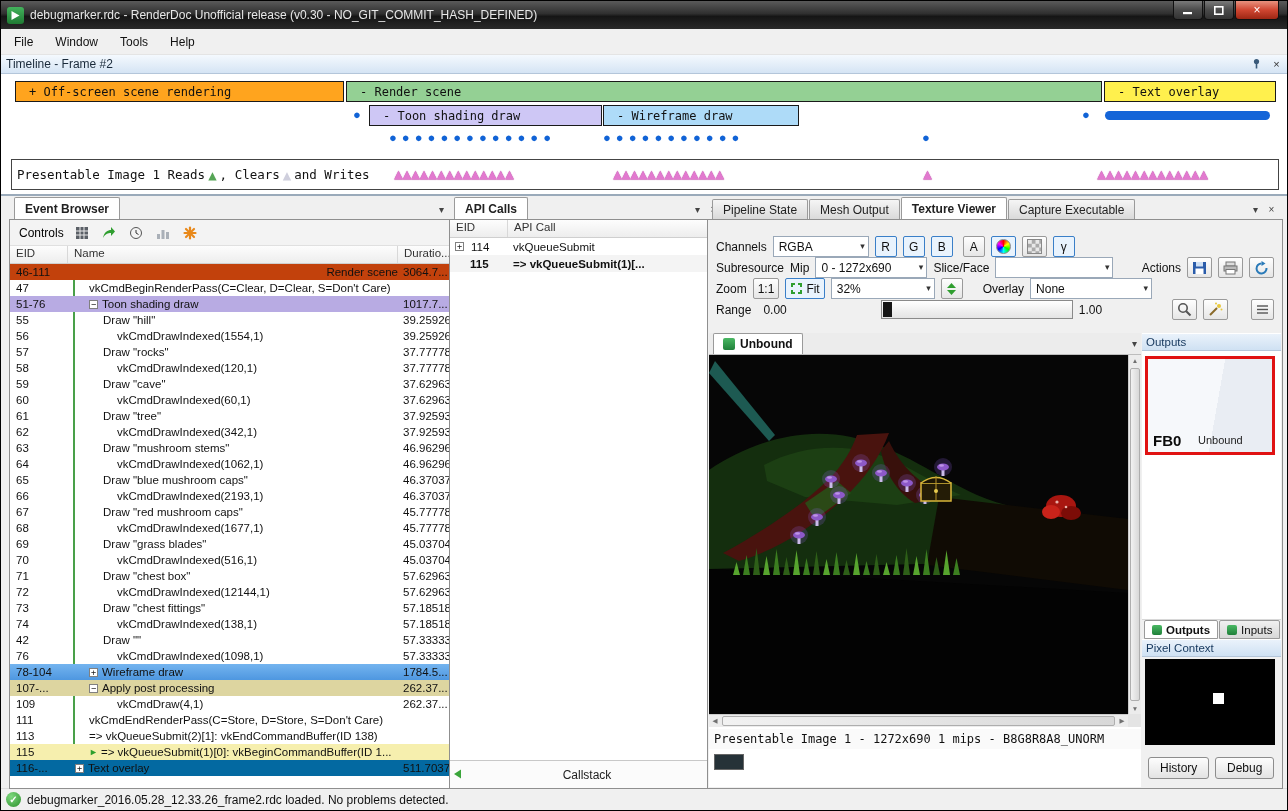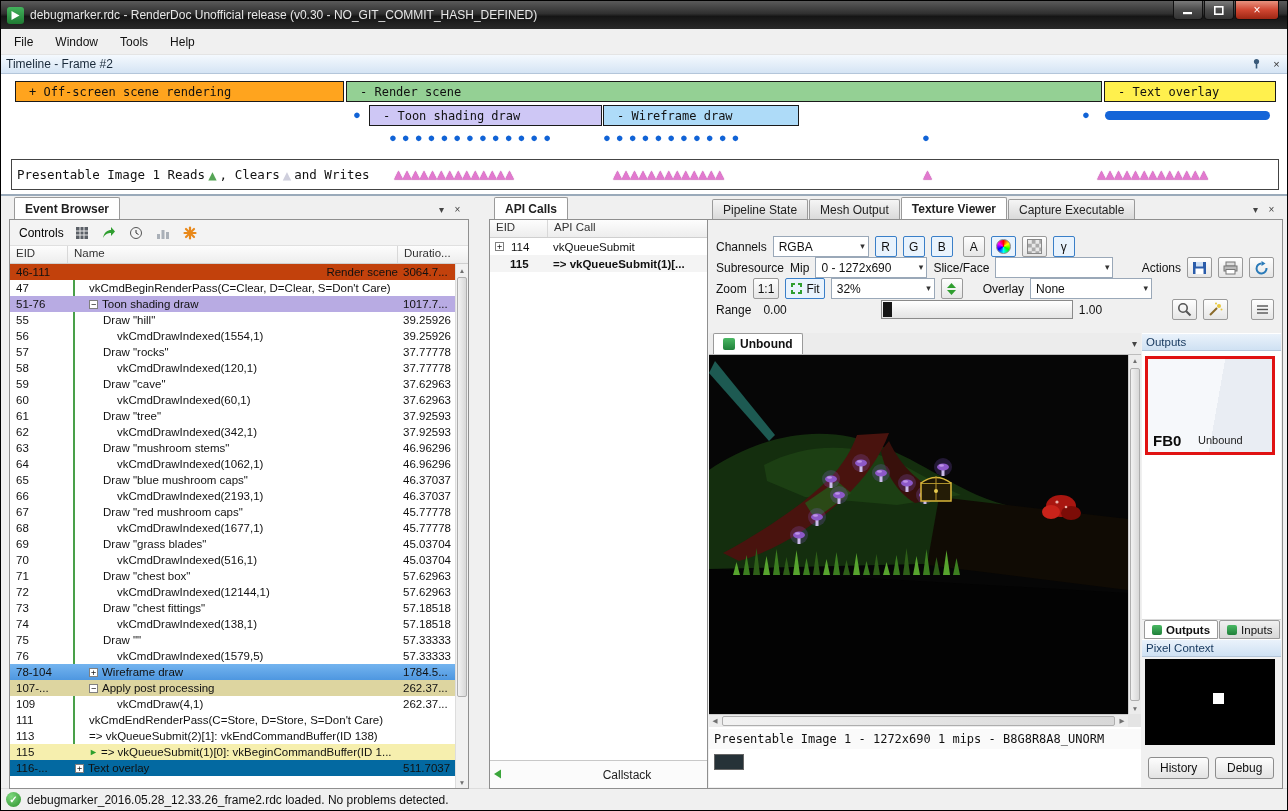--- a/index.html
+++ b/index.html
@@ -381,30 +381,30 @@
             <div class="c-dur">57.18518</div>
           </div>
           <div class="ev-row">
             <div class="c-eid">74</div>
             <div class="c-name tree" style="padding-left: 49px;">
               <span>vkCmdDrawIndexed(138,1)</span>
             </div>
             <div class="c-dur">57.18518</div>
           </div>
           <div class="ev-row">
-            <div class="c-eid">75</div>
+            <div class="c-eid">42</div>
             <div class="c-name tree" style="padding-left: 35px;">
               <span>Draw ""</span>
             </div>
             <div class="c-dur">57.33333</div>
           </div>
           <div class="ev-row">
             <div class="c-eid">76</div>
             <div class="c-name tree" style="padding-left: 49px;">
-              <span>vkCmdDrawIndexed(1579,5)</span>
+              <span>vkCmdDrawIndexed(1098,1)</span>
             </div>
             <div class="c-dur">57.33333</div>
           </div>
           <div class="ev-row bg-selected">
             <div class="c-eid">78-104</div>
             <div class="c-name" style="padding-left: 21px;">
               <span class="exp">+</span>
               <span>Wireframe draw</span>
             </div>
             <div class="c-dur">1784.5...</div>
@@ -456,21 +456,21 @@
           </div>
         </div>
       <div class="vscroll">
         <div class="arr">▲</div>
         <div class="vthumb" style="top:13px;height:420px"></div>
         <div class="arr dn">▼</div>
       </div>
     </div>
   </div>
 
-  <div class="panel" style="left:488px;width:276px;height:592px">
+  <div class="panel" style="left:448px;width:276px;height:592px">
     <div class="tabbar">
       <div class="tab active">
           <span>API Calls</span>
         </div>
       <span class="pane-ctl" style="right:20px">▾</span>
       <span class="pane-ctl" style="right:4px">×</span>
     </div>
     <div class="panel-body">
       <div class="grid-hdr at-top">
         <div class="gh" style="width:58px">EID</div>

